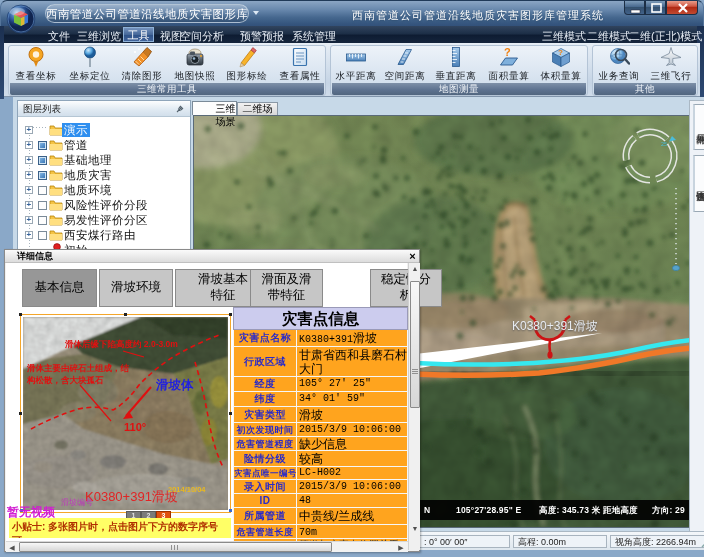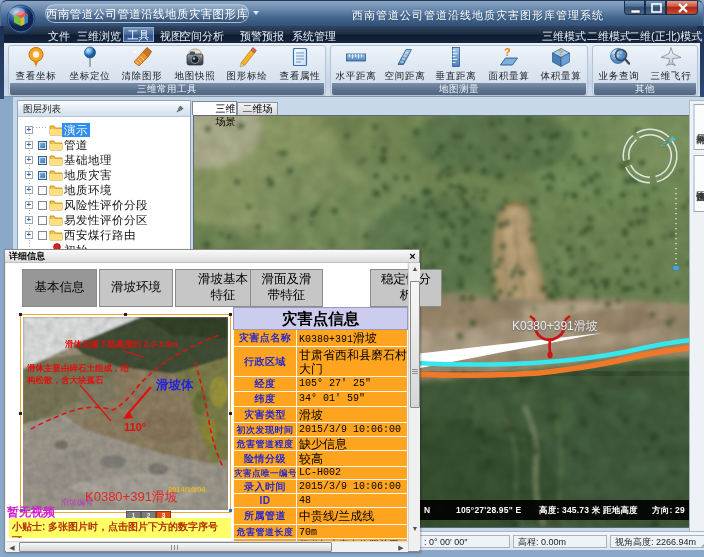--- a/index.html
+++ b/index.html
@@ -42,21 +42,21 @@
 #maparea{left:180px;top:18px;width:497px;height:413px;border:1px solid #5a6a78;background:#74936a;overflow:hidden;}
 #mapstrip{position:absolute;left:0;top:384px;width:497px;height:20px;background:rgba(2,2,2,.93);color:#fff;font-size:8.5px;font-weight:bold;letter-spacing:0.2px;line-height:20px;white-space:nowrap;}
 
 #rtabs{left:676px;top:3px;width:17px;height:450px;background:#eef2f7;border:1px solid #aab8c4;}
 .vtab{position:absolute;left:1px;width:15px;background:#fbfcfd;border:1px solid #9aa8b4;border-left:2px solid #c8d4de;color:#333;font-size:9.5px;writing-mode:vertical-rl;text-align:center;letter-spacing:0px;}
 
 #status{left:4px;top:434px;width:696px;height:19px;background:linear-gradient(180deg,#f4f7fa,#dde6ee);border-top:1px solid #aab8c4;}
 .sfield{position:absolute;top:3px;height:13px;border:1px solid #a8b4bf;background:#eef3f8;font-size:9px;color:#222;line-height:12px;padding-left:4px;white-space:nowrap;}
 
 #fpanel{left:4px;top:249px;width:416px;height:303px;background:#f0f0f0;border:1px solid #8a8a8a;box-shadow:1px 1px 2px rgba(0,0,0,.3);z-index:10;}
-#fphead{left:0;top:0;width:414px;height:13px;background:linear-gradient(180deg,#fafafa,#dcdcdc);border-bottom:1px solid #c0c0c0;color:#000;font-size:9px;font-weight:bold;line-height:13px;padding-left:4px;}
+#fphead{left:0;top:0;width:414px;height:13px;background:linear-gradient(180deg,#fafafa,#dcdcdc);border-bottom:1px solid #c0c0c0;color:#000;font-size:9px;font-weight:bold;line-height:13px;padding-left:12px;}
 #fpx{left:402px;top:1px;width:11px;height:11px;font-size:11px;font-weight:bold;line-height:10px;text-align:center;color:#000;}
 #fpcontent{left:1px;top:13px;width:401px;height:287px;background:#fff;overflow:hidden;}
 .ftab{position:absolute;top:19px;height:38px;background:#c6c6c6;border:1px solid #8a8a8a;color:#000;font-size:12.5px;text-align:center;display:flex;align-items:center;justify-content:center;line-height:1.25;}
 .ftab.sel{background:#979797;}
 
 #photoborder{left:15px;top:64px;width:211px;height:199px;border:1px solid #f4a62a;background:#fff;}
 #photo{left:18px;top:67px;width:205px;height:193px;}
 #novid{left:2px;top:254px;color:#d21ed2;font-size:12px;font-weight:bold;z-index:3;}
 .pgbtn{position:absolute;top:261px;width:15px;height:8px;background:#7a7a7a;border:1px solid #5a5a5a;color:#e0e0e0;font-size:7px;font-weight:bold;text-align:center;line-height:7px;}
 #tip{left:4px;top:268px;width:222px;height:20px;background:#ffff66;color:#b03000;font-size:10px;font-weight:bold;line-height:14px;padding:2px 3px;overflow:hidden;}

